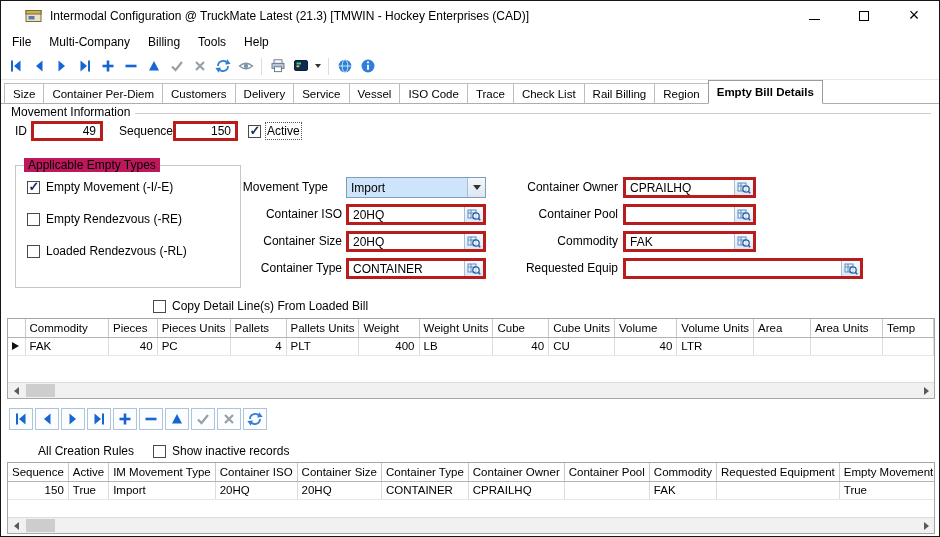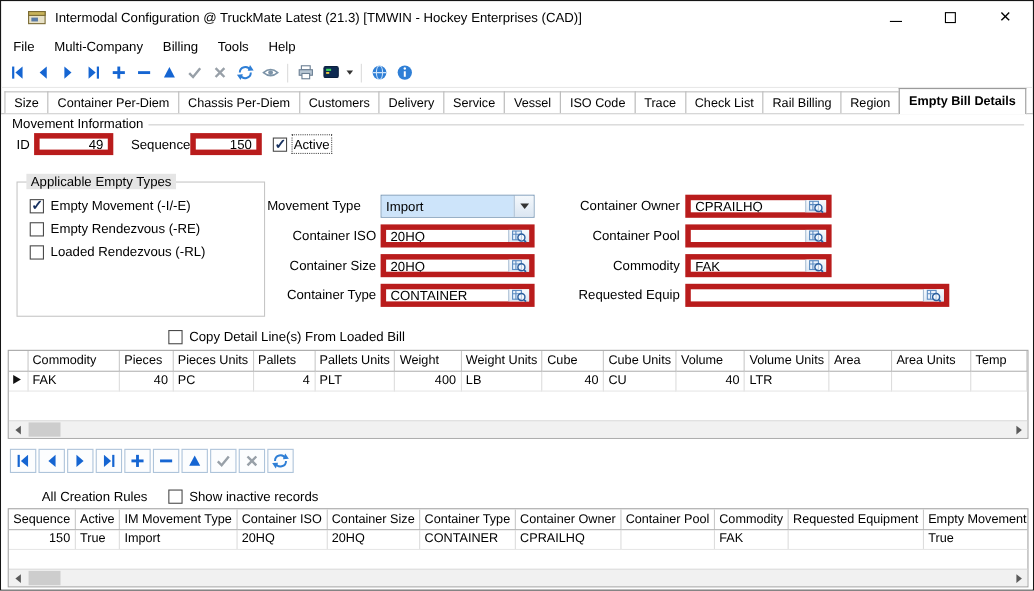--- a/index.html
+++ b/index.html
@@ -38,34 +38,34 @@
 
   
   .content { position:absolute; top:103px; left:0; right:0; bottom:0; background:#fff; }
   .abs { position:absolute; }
   .lbl { position:absolute; height:20px; line-height:20px; white-space:nowrap; }
   .f-label { position:absolute; height:21px; line-height:21px; text-align:right; white-space:nowrap; }
 
   .mi-label { position:absolute; left:10px; top:1px; background:#fff; padding-right:5px; z-index:2; }
   .mi-line { position:absolute; left:120px; right:8px; top:9px; border-top:1px solid #cdcdcd; }
 
-  .tbox { position:absolute; height:21px; border:5px solid #b91c1c; background:#fff; display:flex; }
+  .tbox { position:absolute; height:21px; border:3px solid #b91c1c; background:#fff; display:flex; }
   .tbox input { flex:1; min-width:0; border:none; outline:none; padding:0 4px; font:inherit; background:transparent; }
   .tbox input.num { text-align:right; }
   .lookup-btn { width:19px; flex:none; border-left:1px solid #a8bed4; background:linear-gradient(#f7fafd,#dde8f4);
     display:flex; align-items:center; justify-content:center; }
 
   .combo { position:absolute; height:21px; border:1px solid #7f9db9; display:flex; background:#fff; }
   .combo-text { flex:1; background:#cde4fa; display:flex; align-items:center; padding:0 4px; overflow:hidden; }
   .combo-btn { width:18px; flex:none; border-left:1px solid #a8bed4; background:linear-gradient(#f4f8fc,#dbe6f2);
     display:flex; align-items:center; justify-content:center; }
   .caret-down { width:0; height:0; border-left:4px solid transparent; border-right:4px solid transparent; border-top:5px solid #333; }
 
   .groupbox { position:absolute; border:1px solid #c6c6c6; }
-  .gb-label { position:absolute; left:8px; top:-8px; background:#e5e5e5; padding:0 4px; white-space:nowrap; }
+  .gb-label { position:absolute; left:8px; top:-8px; background:#be185d; padding:0 4px; white-space:nowrap; }
 
   .cbrow { display:flex; align-items:center; gap:6px; white-space:nowrap; }
   .cb { width:13px; height:13px; border:1px solid #4a4a4a; background:#fff; position:relative; flex:none; }
   .cb.checked::after { content:"✓"; position:absolute; left:0.5px; top:-2.5px; font-size:13px; font-weight:bold; color:#16305f; }
   .focus-dotted { outline:1px dotted #555; outline-offset:1px; }
 
   
   .grid { position:absolute; border:1px solid #a6a6a6; background:#fff; overflow:hidden; font-size:11.5px; }
   .grid table { border-collapse:collapse; table-layout:fixed; }
   .grid th { font-weight:normal; text-align:left; height:18px; padding:0 4px; white-space:nowrap; overflow:hidden;
@@ -215,21 +215,20 @@
           <circle cx="8" cy="8" r="6.5" fill="#2f7fd6"></circle>
           <rect x="7.1" y="6.8" width="1.8" height="5" fill="#fff"></rect>
           <circle cx="8" cy="4.3" r="1.1" fill="#fff"></circle>
         </svg>
     </span>
   </div>
 
   <div class="tabstrip">
     <span class="tab">Size</span>
     <span class="tab">Container Per-Diem</span>
-    <span class="tab">Chassis Per-Diem</span>
     <span class="tab">Customers</span>
     <span class="tab">Delivery</span>
     <span class="tab">Service</span>
     <span class="tab">Vessel</span>
     <span class="tab">ISO Code</span>
     <span class="tab">Trace</span>
     <span class="tab">Check List</span>
     <span class="tab">Rail Billing</span>
     <span class="tab">Region</span>
     <span class="tab active">Empty Bill Details</span>
@@ -248,21 +247,21 @@
     <span class="tbox" style="left:172px; top:17px; width:65px; height:20px;">
       <input class="num" value="150" style="">
     </span>
     <span class="cbrow abs" style="left:247px; top:20px;">
       <span class="cb checked"></span>
       <span class="focus-dotted">Active</span>
     </span>
 
     <div class="groupbox" style="left:14px; top:61px; width:226px; height:123px;">
       <span class="gb-label">Applicable Empty Types</span>
-      <div style="position:absolute; left:11px; top:14px; display:flex; flex-direction:column; gap:7px;">
+      <div style="position:absolute; left:11px; top:14px; display:flex; flex-direction:column; gap:18px;">
         <span class="cbrow">
           <span class="cb checked"></span>
           <span>Empty Movement (-I/-E)</span>
         </span>
         <span class="cbrow">
           <span class="cb"></span>
           <span>Empty Rendezvous (-RE)</span>
         </span>
         <span class="cbrow">
           <span class="cb"></span>

